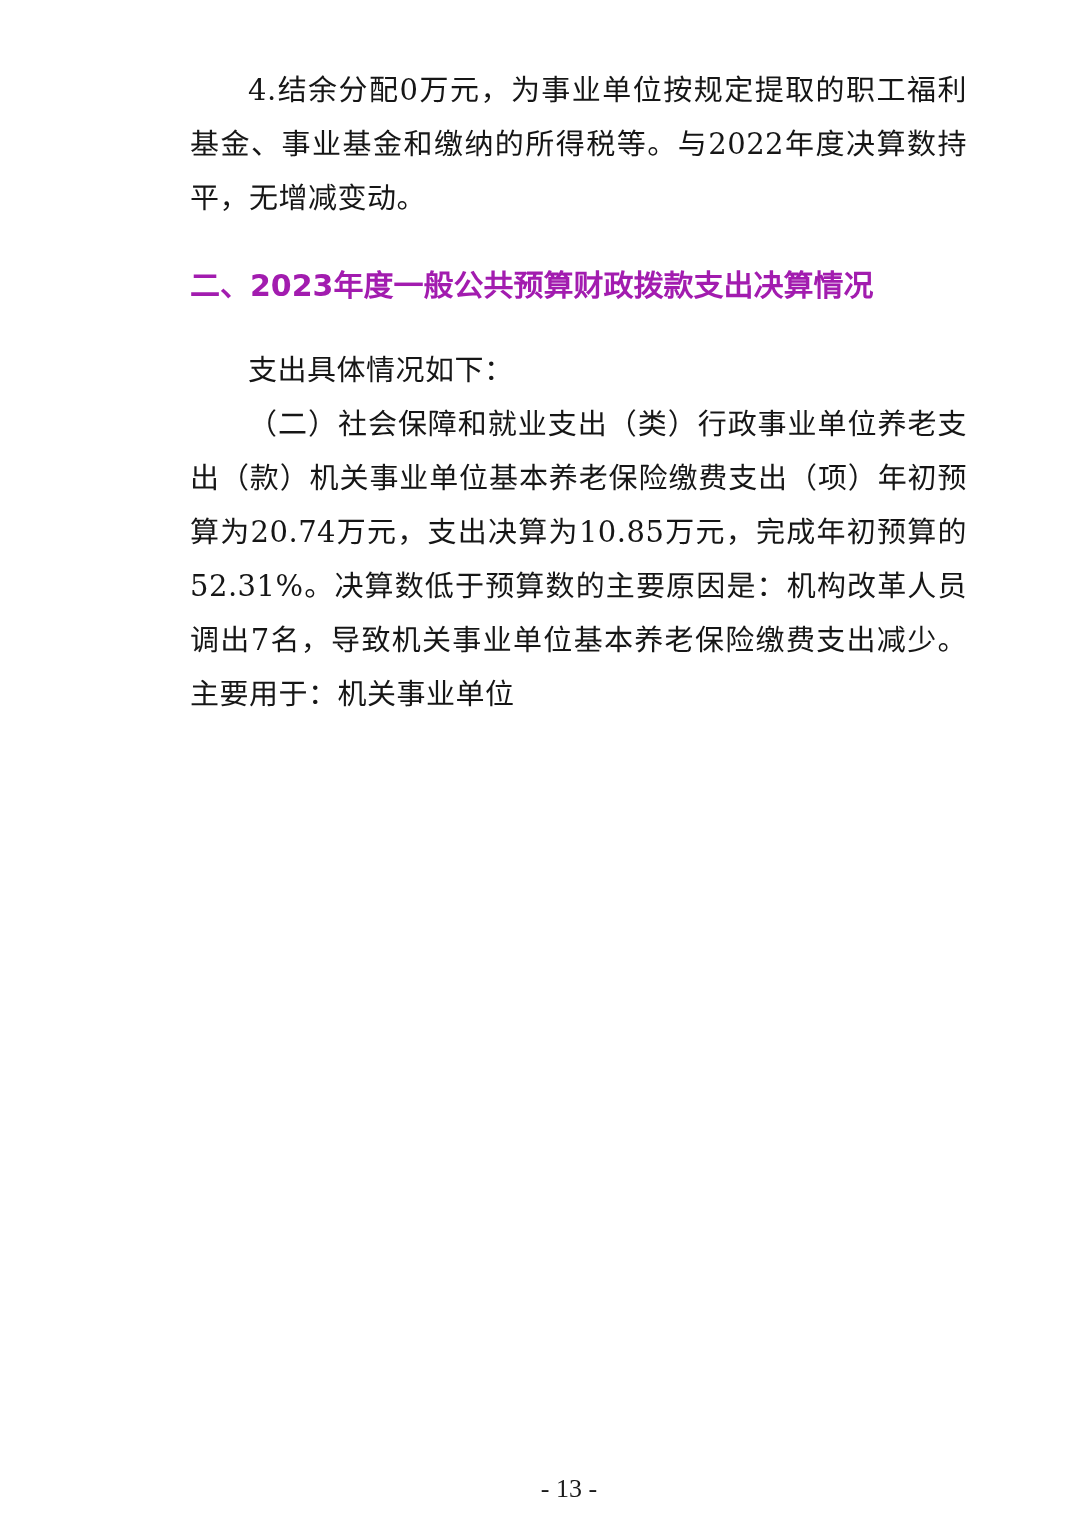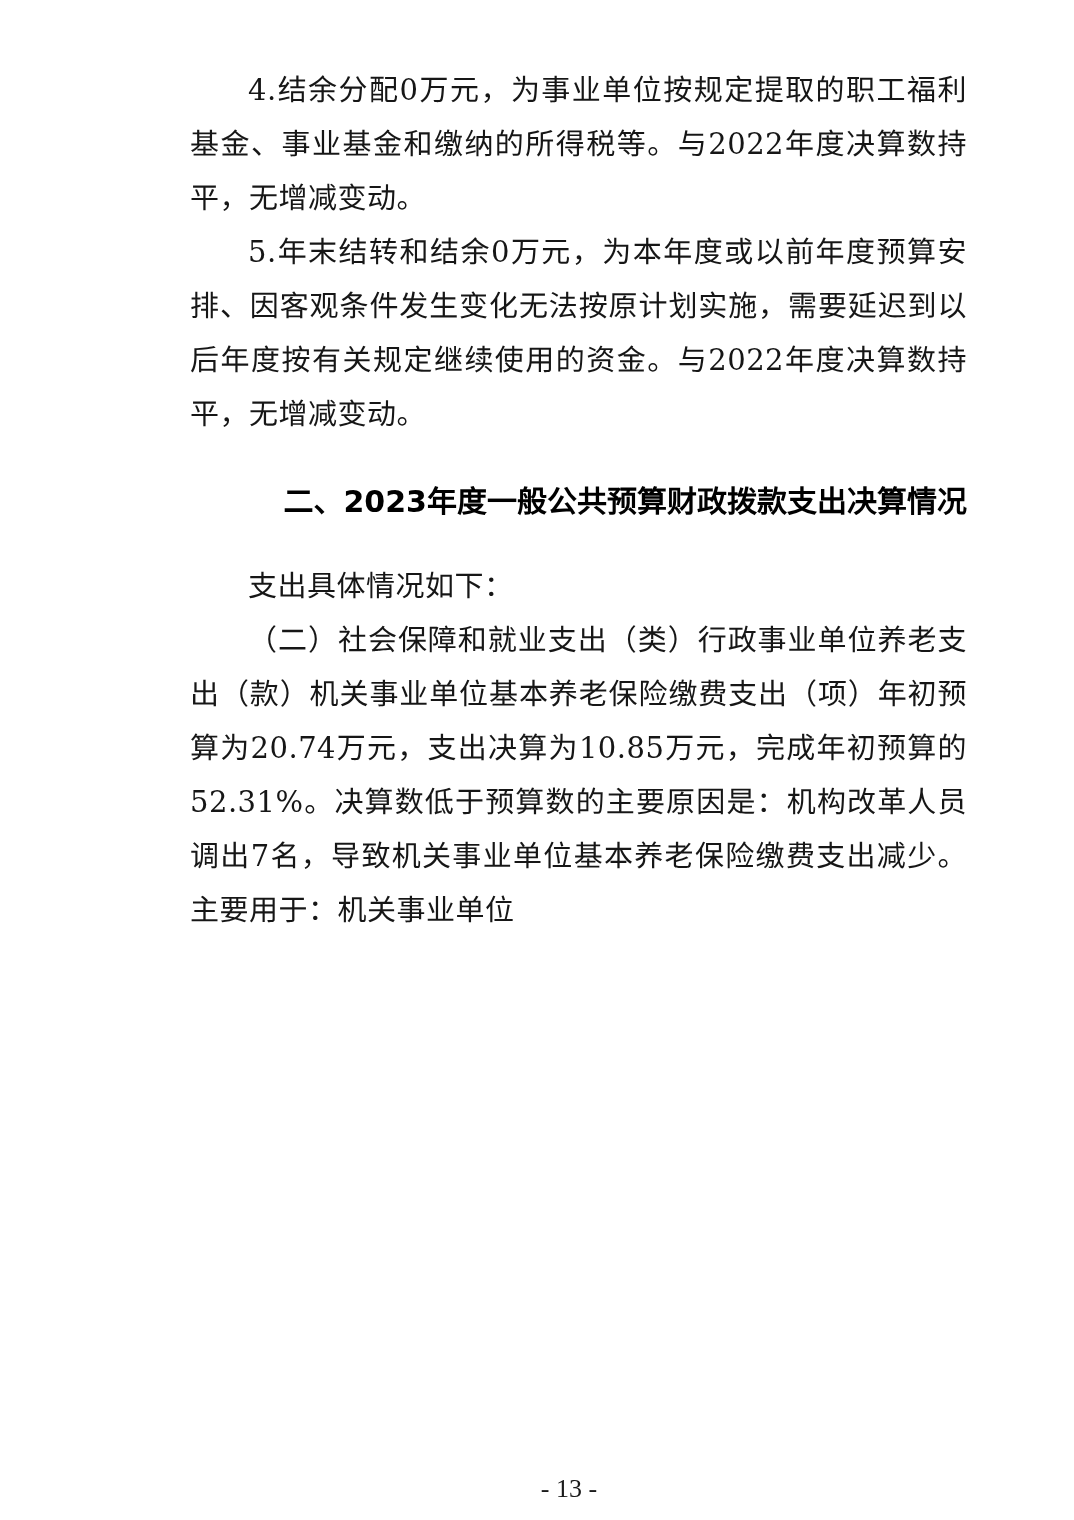--- a/index.html
+++ b/index.html
@@ -27,44 +27,43 @@
     text-indent: 2em;
     letter-spacing: 0.5px;
     word-break: break-all;
   }
   .section-heading {
     margin: 31px 0 27px 0;
     font-family: "DejaVu Sans", "Liberation Sans", sans-serif;
     font-weight: 700;
     font-size: 30px;
     line-height: 60px;
-    text-align: right;
+    text-align: left;
     text-indent: 0;
-    color: #000000;
+    color: #a21caf;
   }
   .page-footer {
     position: absolute;
     left: 0;
     right: 8px;
     bottom: 16px;
     text-align: center;
     font-family: "Liberation Serif", "DejaVu Serif", serif;
     font-size: 26px;
     line-height: 30px;
     color: #1a1a1a;
   }
 </style>
 </head>
 <body>
 
 <div class="page">
 
   <p class="body-para">4.结余分配0万元，为事业单位按规定提取的职工福利基金、事业基金和缴纳的所得税等。与2022年度决算数持平，无增减变动。</p>
 
-  <p class="body-para">5.年末结转和结余0万元，为本年度或以前年度预算安排、因客观条件发生变化无法按原计划实施，需要延迟到以后年度按有关规定继续使用的资金。与2022年度决算数持平，无增减变动。</p>
 
   <h2 class="section-heading">二、2023年度一般公共预算财政拨款支出决算情况</h2>
 
 
 
   <p class="body-para">支出具体情况如下：</p>
 
 
   <p class="body-para">（二）社会保障和就业支出（类）行政事业单位养老支出（款）机关事业单位基本养老保险缴费支出（项）年初预算为20.74万元，支出决算为10.85万元，完成年初预算的52.31%。决算数低于预算数的主要原因是：机构改革人员调出7名，导致机关事业单位基本养老保险缴费支出减少。主要用于：机关事业单位</p>
 

